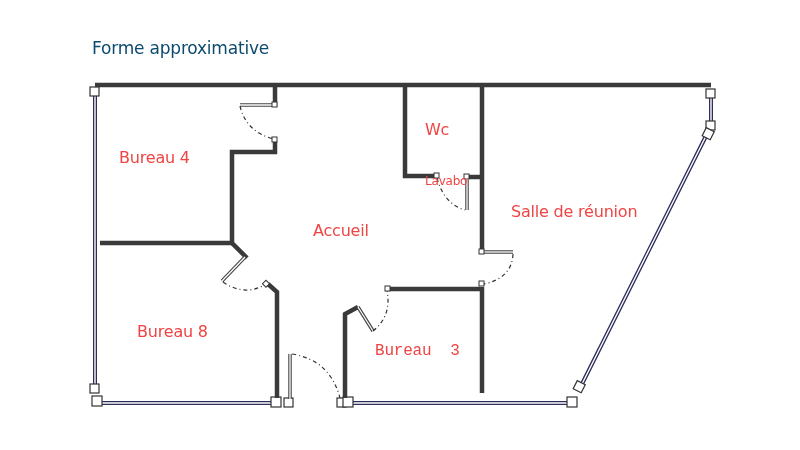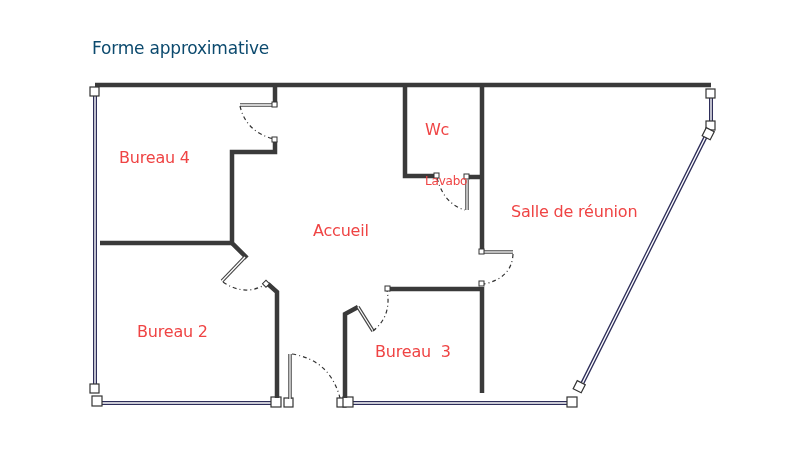--- a/index.html
+++ b/index.html
@@ -120,18 +120,18 @@
     <rect class="knob" x="264" y="281" width="5" height="5" transform="rotate(45 266 283)"></rect>
     <rect class="knob" x="385" y="286" width="5" height="5"></rect>
     <rect class="knob" x="434" y="173" width="5" height="5"></rect>
     <rect class="knob" x="464" y="174" width="5" height="5"></rect>
     <rect class="knob" x="479" y="249" width="5" height="5"></rect>
     <rect class="knob" x="479" y="281" width="5" height="5"></rect>
   </g>
 </svg>
 
 <div class="label room-lg" style="left:119px; top:148px;">Bureau 4</div>
-<div class="label room-lg" style="left:137px; top:322px;">Bureau 2</div>
-<div class="label room-lg" style="left:375px; top:342px; white-space:pre;">Bureau  3</div>
+<div class="label room-lg" style="left:137px; top:322px;">Bureau 8</div>
+<div class="label room-lg" style="left:375px; top:342px; white-space:pre;font-family:Liberation Mono, monospace;">Bureau  3</div>
 <div class="label room-lg" style="left:313px; top:221px;text-align:center;">Accueil</div>
 <div class="label room-lg" style="left:425px; top:120px;">Wc</div>
 <div class="label room-sm" style="left:425px; top:142px;margin-top:32px;">Lavabo</div>
 <div class="label room-lg" style="left:511px; top:202px;text-align:center;">Salle de réunion</div>
 
 </body></html>

